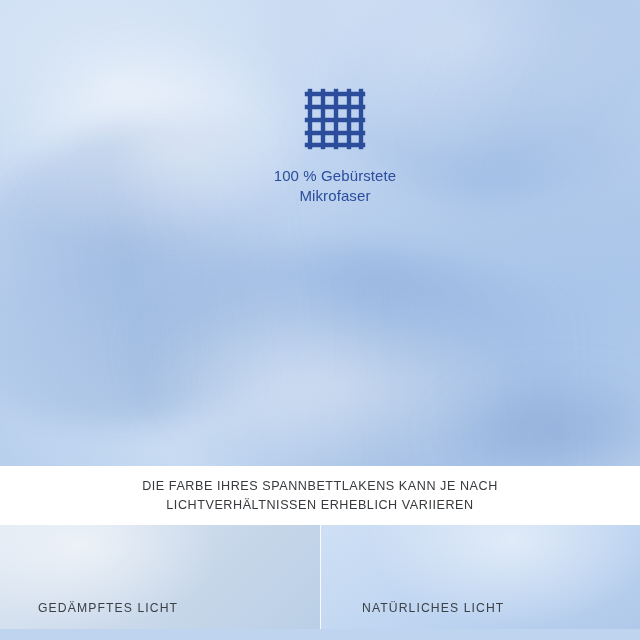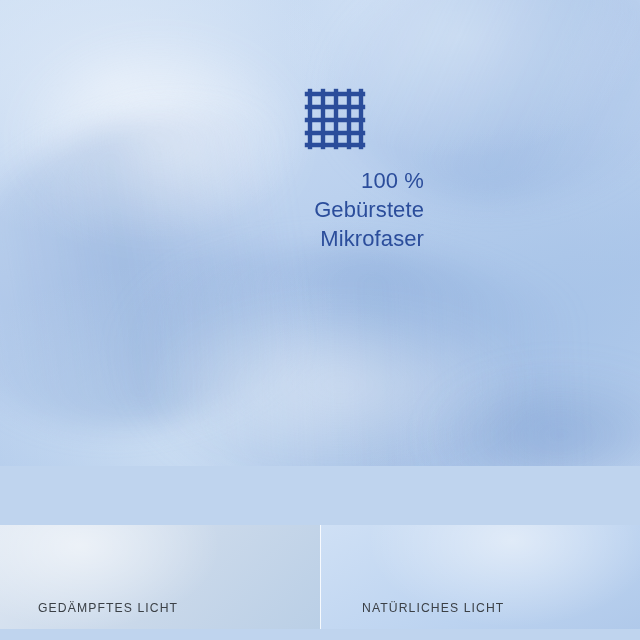--- a/index.html
+++ b/index.html
@@ -97,25 +97,24 @@
     color: #2b4d9b;
   }
   .feature .ficon {
     height: 74px;
     display: flex;
     align-items: center;
     justify-content: center;
   }
   .feature .flabel {
     margin-top: 10px;
-    font-size: 22px;
+    font-size: 15px;
     line-height: 1.32;
     color: #2b4d9b;
     letter-spacing: .1px;
-    text-align: right;
   }
   .feature.left .flabel { padding: 0 6px; }
 
   
   .caption-band {
     position: absolute;
     left: 0;
     top: 466px;
     width: 640px;
     height: 59px;
@@ -221,20 +220,26 @@
             <line x1="57" y1="3" x2="57" y2="59"></line>
           </g>
         </svg>
       </div>
       <div class="flabel">100 % Gebürstete Mikrofaser</div>
     </div>
 
 
   </div>
 
+  <div class="caption-band">
+    <div class="caption-text">
+      <div>DIE FARBE IHRES SPANNBETTLAKENS KANN JE NACH</div>
+      <div>LICHTVERHÄLTNISSEN ERHEBLICH VARIIEREN</div>
+    </div>
+  </div>
 
   <div class="swatches">
 
     <div class="swatch s0">
       <div class="sw-fill"></div>
       <div class="sw-label">GEDÄMPFTES LICHT</div>
     </div>
 
     <div class="swatch s1">
       <div class="sw-fill"></div>

